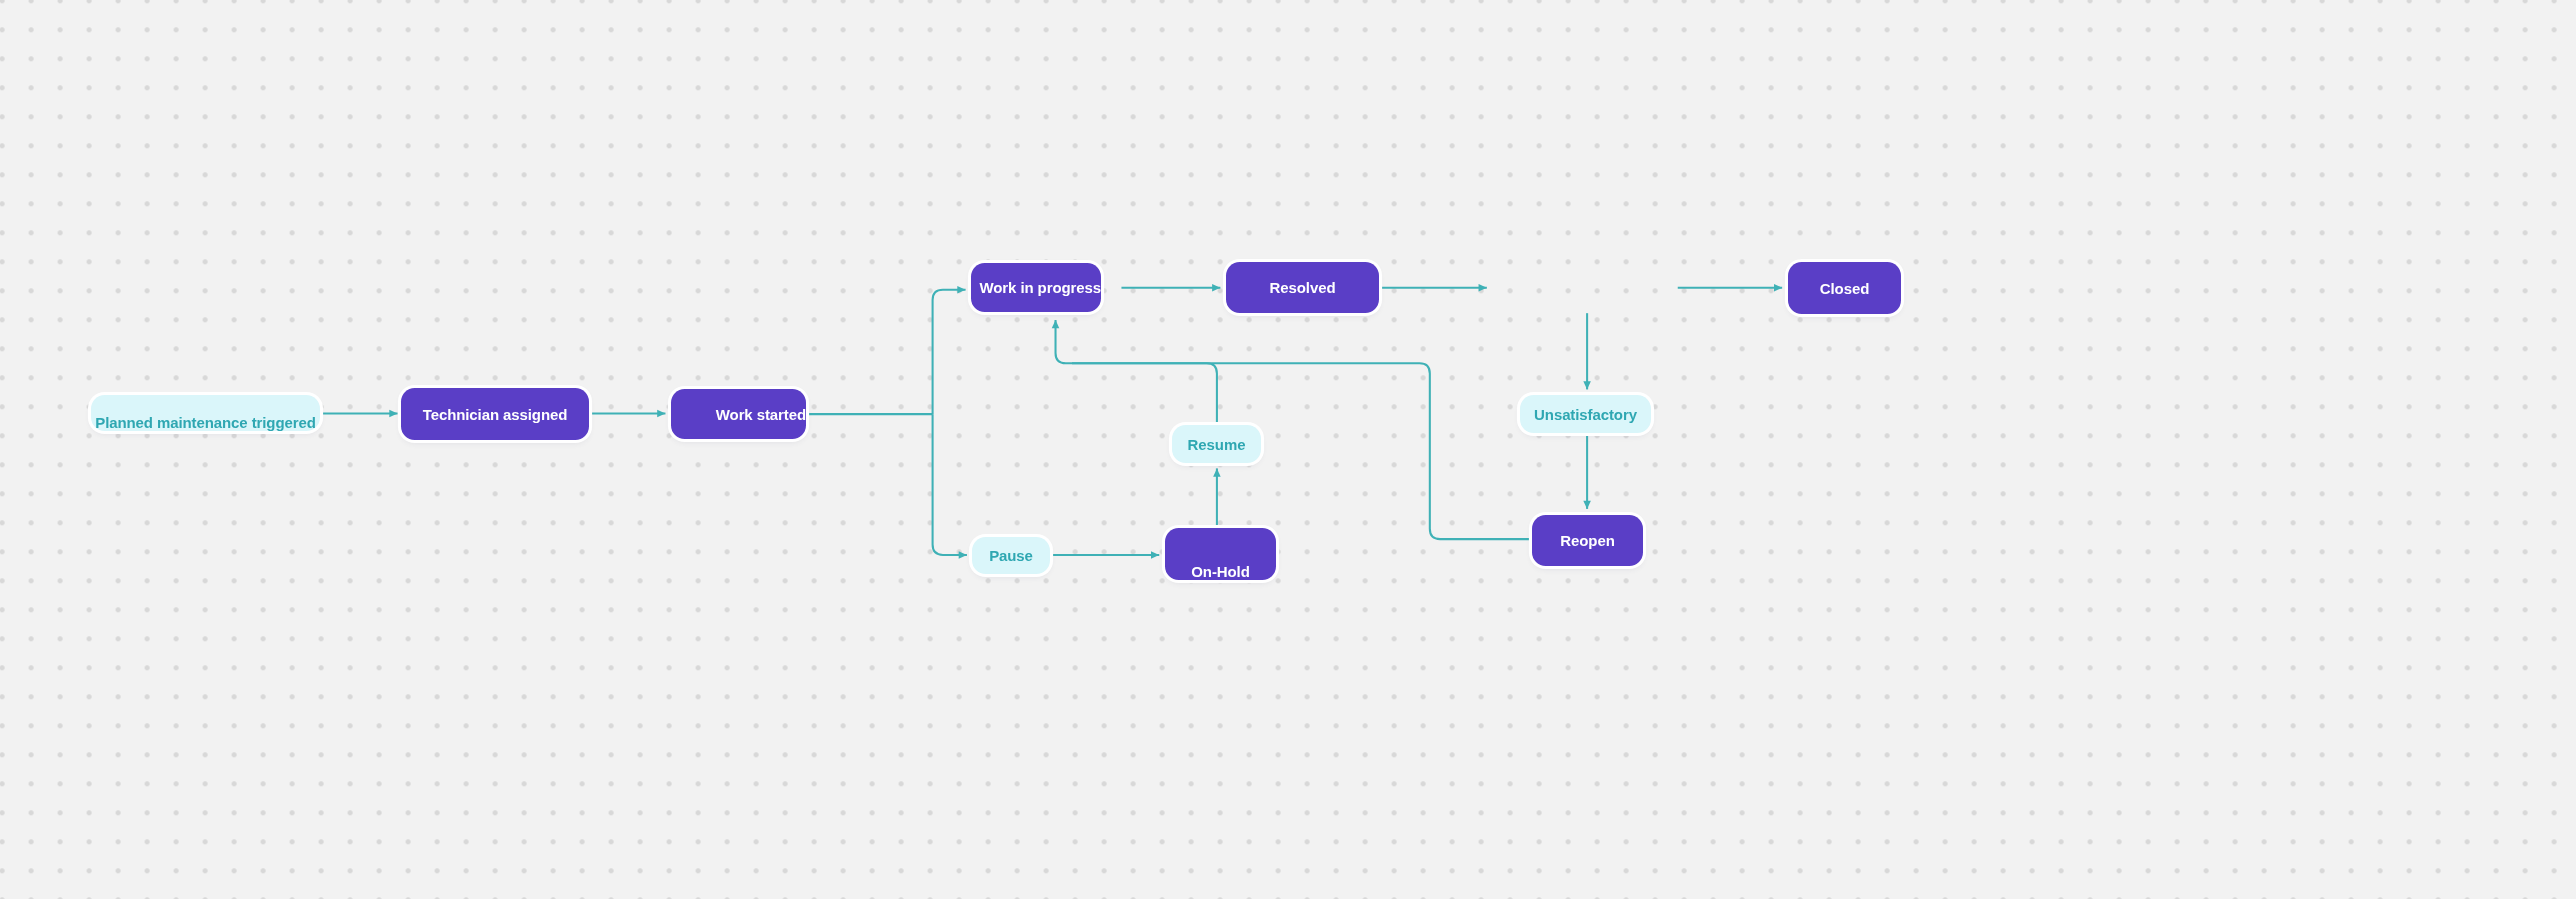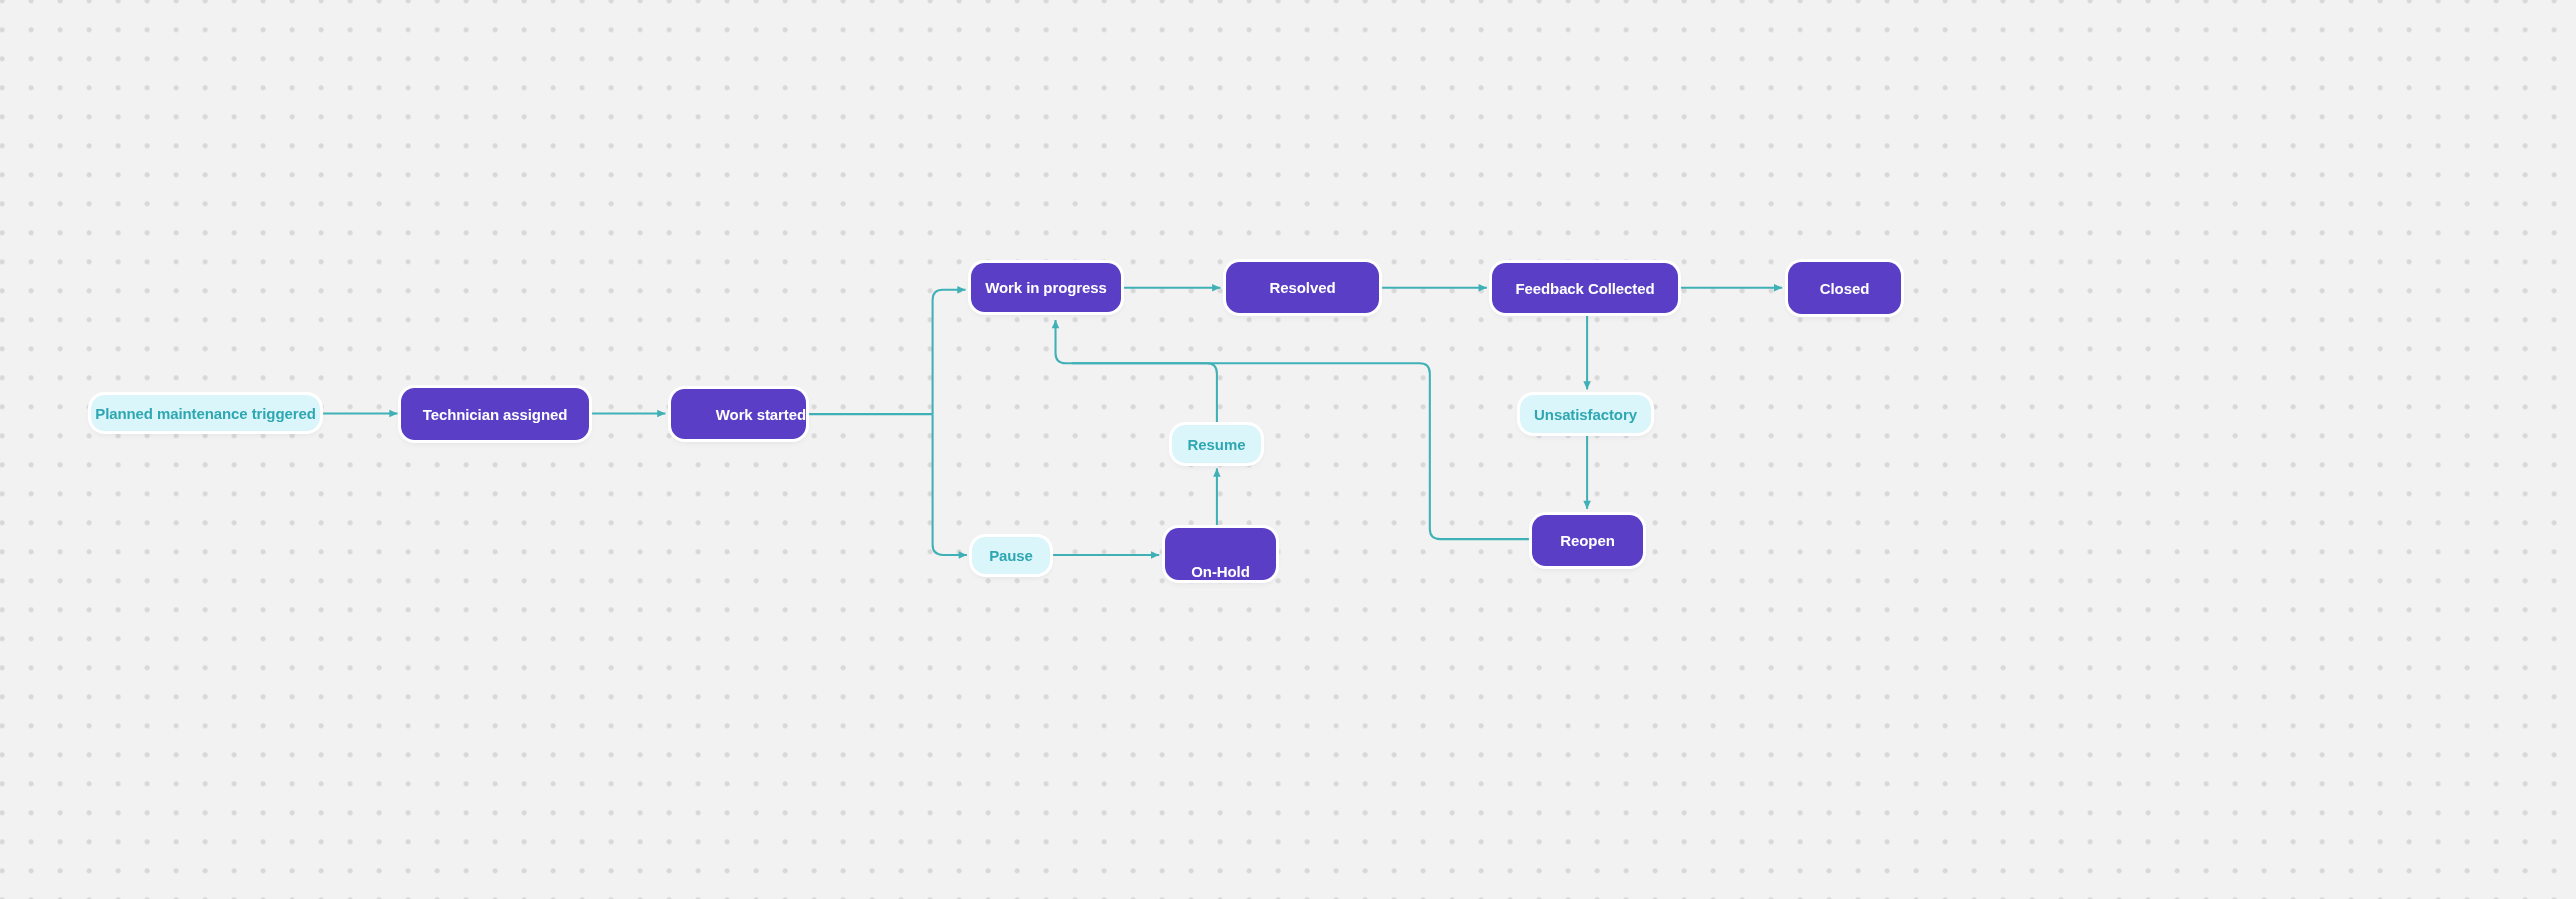--- a/index.html
+++ b/index.html
@@ -83,37 +83,34 @@
         <path class="edge" d="M 2442 419 L 2594 419" marker-end="url(#arrowhead)"></path>
         <path class="edge" d="M 2310 456 L 2310 567" marker-end="url(#arrowhead)"></path>
         <path class="edge" d="M 2310 630 L 2310 741" marker-end="url(#arrowhead)"></path>
         <path class="edge" d="M 1529 808 L 1687 808" marker-end="url(#arrowhead)"></path>
         <path class="edge" d="M 1771 765 L 1771 682" marker-end="url(#arrowhead)"></path>
         <path class="edge" d="M 1771 619 L 1771 544 Q 1771 529 1756 529 L 1560 529"></path>
         <path class="edge" d="M 2230 785 L 2096 785 Q 2081 785 2081 770 L 2081 544 Q 2081 529 2066 529 L 1551 529 Q 1536 529 1536 514 L 1536 466" marker-end="url(#arrowhead)"></path>
       </g>
   </svg>
   <div class="node-layer" id="node-layer">
-      <div class="node secondary" style="left: 91px; top: 395px; width: 229px; height: 36px;">
+      <div class="node secondary" style="left: 91px; top: 395px; width: 229px; height: 36px; align-items: flex-end;">
         <span class="node-label">Planned maintenance triggered</span>
       </div>
       <div class="node primary" style="left: 401px; top: 388px; width: 188px; height: 52px;">
         <span class="node-label">Technician assigned</span>
       </div>
       <div class="node primary" style="left: 671px; top: 389px; width: 135px; height: 50px; justify-content: flex-end;">
         <span class="node-label">Work started</span>
       </div>
-      <div class="node primary" style="left: 971px; top: 263px; width: 150px; height: 49px;">
+      <div class="node primary" style="left: 971px; top: 263px; width: 130px; height: 49px; justify-content: flex-end;">
         <span class="node-label">Work in progress</span>
       </div>
       <div class="node primary" style="left: 1226px; top: 262px; width: 153px; height: 51px; text-align: center;">
         <span class="node-label">Resolved</span>
-      </div>
-      <div class="node primary" style="left: 1492px; top: 263px; width: 186px; height: 50px;">
-        <span class="node-label">Feedback Collected</span>
       </div>
       <div class="node primary" style="left: 1788px; top: 262px; width: 113px; height: 52px;">
         <span class="node-label">Closed</span>
       </div>
       <div class="node secondary" style="left: 1520px; top: 395px; width: 131px; height: 38px;">
         <span class="node-label">Unsatisfactory</span>
       </div>
       <div class="node secondary" style="left: 1172px; top: 425px; width: 89px; height: 38px;">
         <span class="node-label">Resume</span>
       </div>

